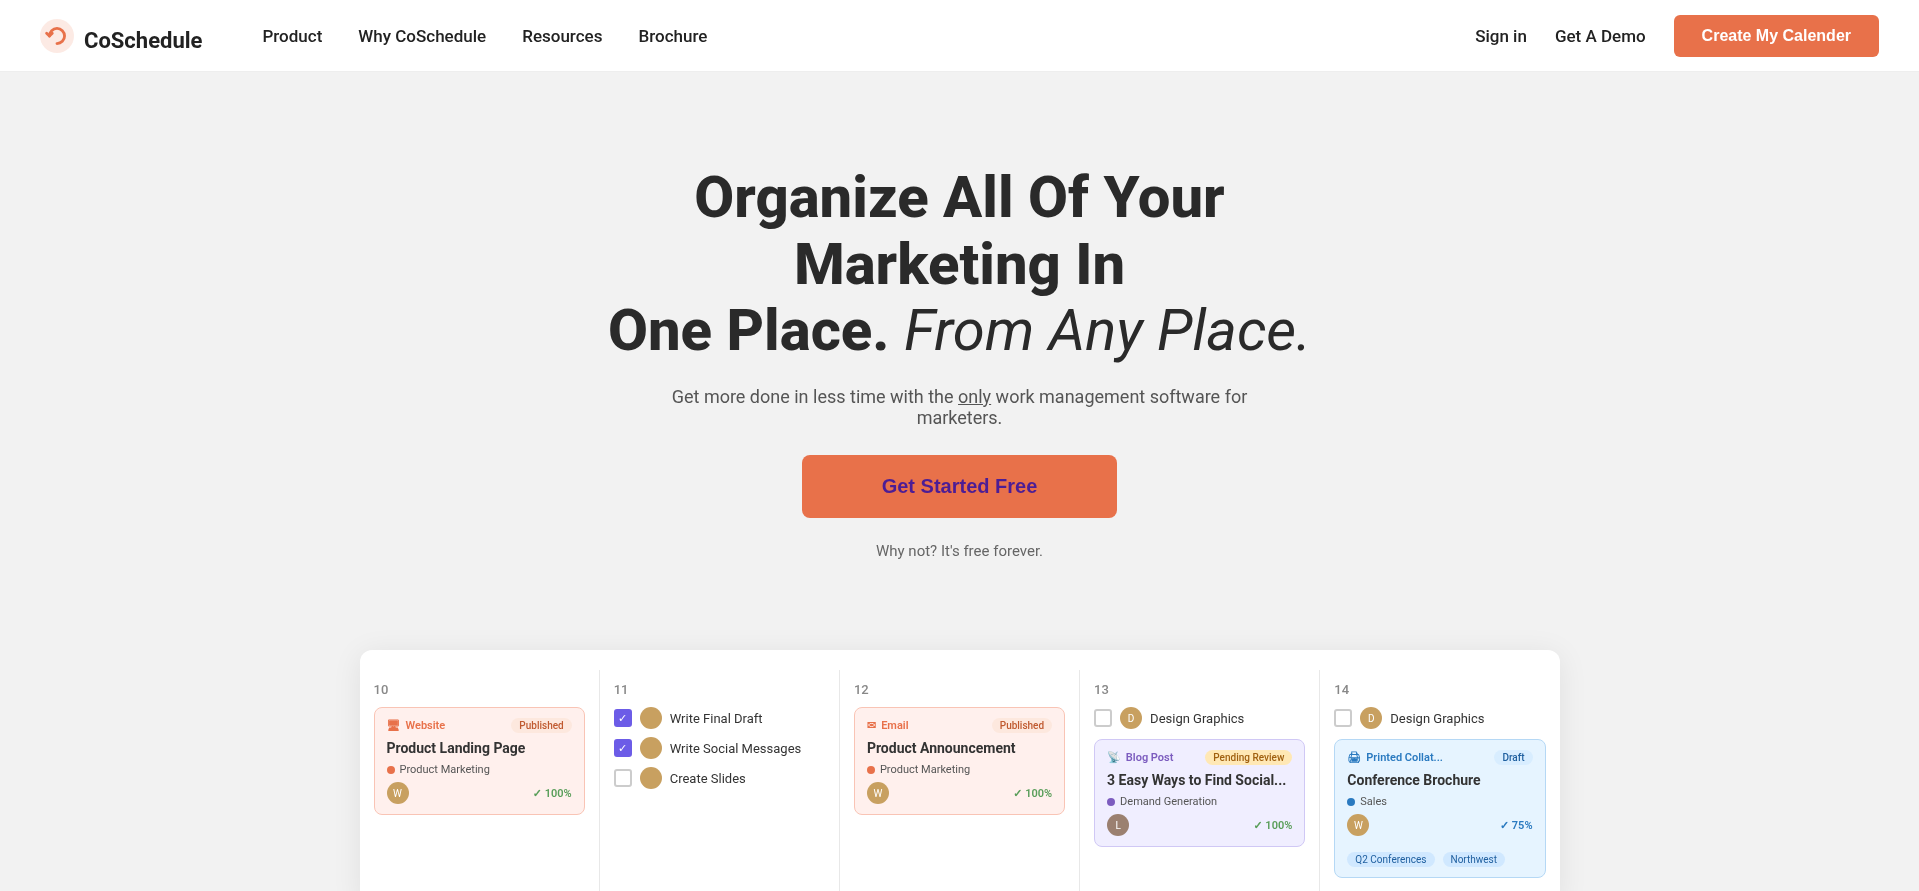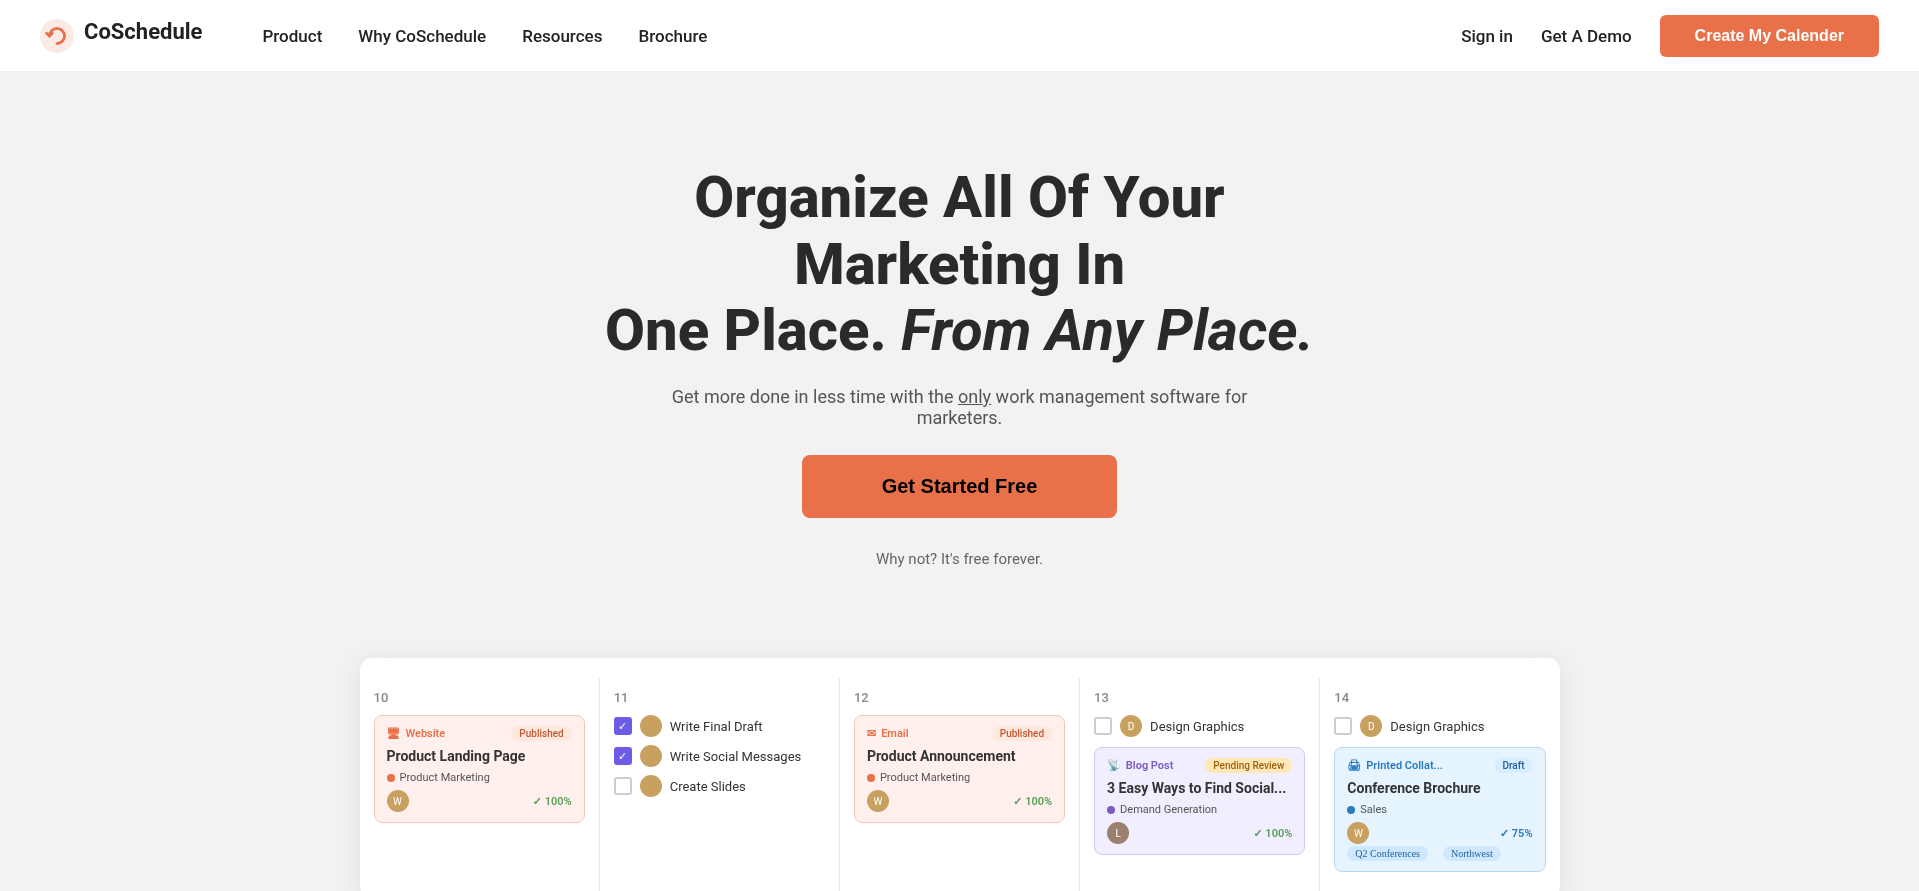--- a/index.html
+++ b/index.html
@@ -11,21 +11,21 @@
       display: flex;
       align-items: center;
       padding: 0 40px;
       height: 72px;
       position: relative;
       z-index: 10;
       border-bottom: 1px solid #eee;
     }
     .logo-area {
       display: flex;
-      align-items: flex-start;
+      align-items: flex-end;
       gap: 10px;
       text-decoration: none;
       margin-right: 60px;
     }
     .logo-icon {
       width: 34px;
       height: 34px;
     }
     .logo-text {
       font-size: 22px;
@@ -61,21 +61,21 @@
       color: #222;
       text-decoration: none;
       font-weight: 500;
       cursor: pointer;
     }
     .nav-cta {
       background: #e8714a;
       color: #fff;
       border: none;
       border-radius: 6px;
-      padding: 12px 35px;
+      padding: 12px 28px;
       font-size: 16px;
       font-weight: 600;
       cursor: pointer;
       white-space: nowrap;
     }
 
     
     .hero {
       display: flex;
       flex-direction: column;
@@ -87,41 +87,41 @@
       font-size: 58px;
       font-weight: 800;
       color: #2a2a2a;
       line-height: 1.15;
       max-width: 760px;
       margin-bottom: 22px;
       margin-top: 12px;
     }
     .hero-title .italic-part {
       font-style: italic;
-      font-weight: 700;
+      font-weight: 400;
     }
     .hero-subtitle {
       font-size: 18px;
       color: #555;
       margin-bottom: 27px;
       max-width: 580px;
     }
     .hero-subtitle .underline {
       text-decoration: underline;
     }
     .hero-btn {
       background: #e8714a;
-      color: #000000;
+      color: #4c1d95;
       border: none;
       border-radius: 8px;
       padding: 20px 80px;
       font-size: 20px;
       font-weight: 600;
       cursor: pointer;
-      margin-bottom: 32px;
+      margin-bottom: 24px;
     }
     .hero-footnote {
       font-size: 15px;
       color: #666;
       margin-bottom: 50px;
     }
 
     
     .calendar-preview {
       width: 100%;
@@ -279,23 +279,22 @@
     .avatar-small {
       width: 22px;
       height: 22px;
       border-radius: 50%;
       background: #c8a87a;
       flex-shrink: 0;
     }
 
     .card-tags {
       display: flex;
-      gap: 15px;
-      margin-top: 2px;
-      font-family: Liberation Serif, serif;
+      gap: 8px;
+      margin-top: 16px;
     }
     .tag {
       background: #d0e8ff;
       color: #2060a0;
       border-radius: 8px;
       padding: 2px 8px;
       font-size: 10px;
     }
 
     

